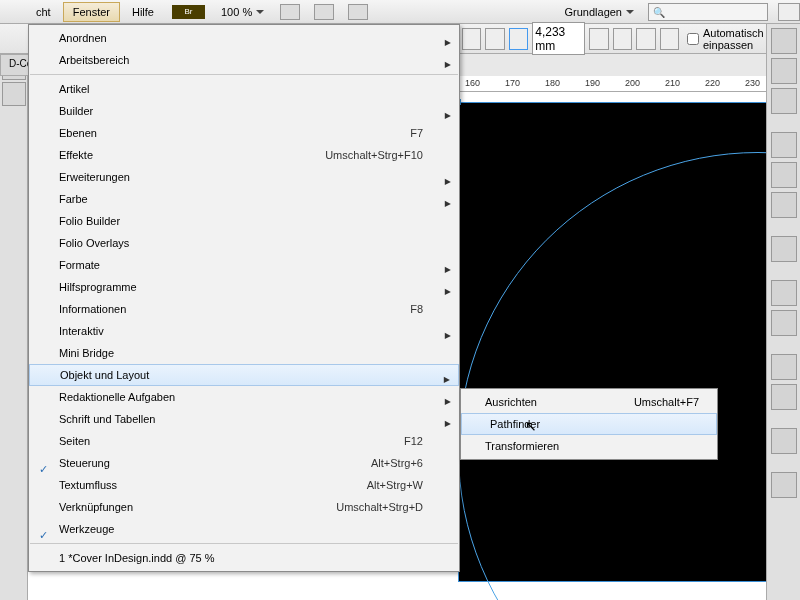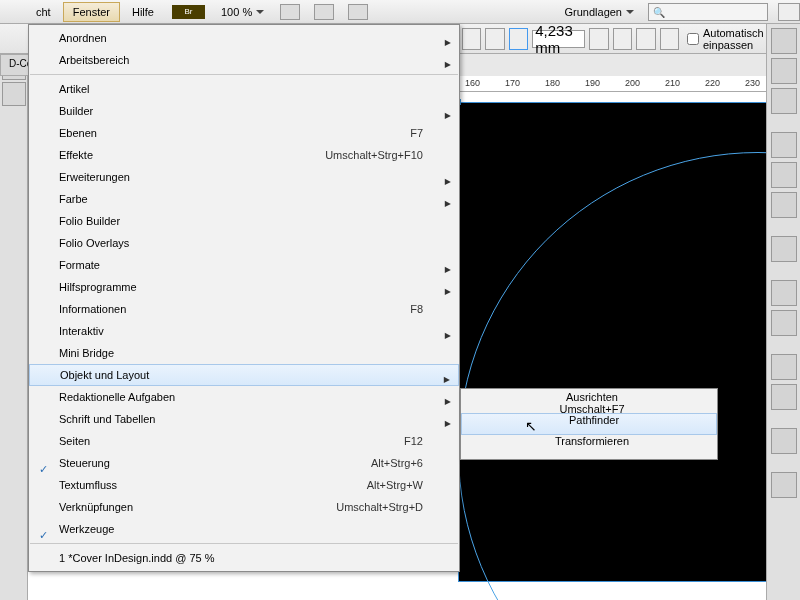--- a/index.html
+++ b/index.html
@@ -12,21 +12,21 @@
   .zoom { margin: 0 8px; display:flex; align-items:center; gap:4px; }
   .tri { width:0; height:0; border-left:4px solid transparent; border-right:4px solid transparent; border-top:4px solid #444; }
   .tool-ico { width:20px; height:16px; margin: 0 6px; background: #ddd; border:1px solid #999; }
   .ws-label { margin-left: auto; margin-right: 6px; padding: 2px 6px; display:flex; align-items:center; gap:4px;justify-content:flex-end; }
   .search { width: 120px; height:18px; border:1px solid #999; background:#f4f4f4; display:flex; align-items:center; padding:0 4px; gap:4px; margin-right:4px; }
   .search-ico::before { content:"🔍"; font-size:10px; }
   .winbtns { width:22px; height:18px; border:1px solid #999; margin-left:4px; background:#eee; }
 
   .toolbar2 { height: 30px; background: linear-gradient(#f2f2f2,#e4e4e4); border-bottom:1px solid #aaa; display:flex; align-items:center; padding-left: 462px; gap:4px; }
   .tbtn { width:22px; height:22px; border:1px solid #999; background:#eee; }
-  .numfield { width:60px; height:18px; border:1px solid #999; background:#fff; font-size:15px; padding:0 2px; display:flex; align-items:center; }
+  .numfield { width:60px; height:33px; border:1px solid #999; background:#fff; font-size:12px; padding:0 2px; display:flex; align-items:center; }
   .chk { display:flex; align-items:center; gap:4px; margin-left:4px; font-size:10px; }
   .chk input { width:12px; height:12px; }
 
   .left-tools { position:absolute; left:0; top:54px; width:28px; bottom:0; background:#e0e0e0; border-right:1px solid #aaa; }
   .left-tools .lt { width:24px; height:24px; margin:2px; background:#d8d8d8; border:1px solid #999; }
   .doc-tab { position:absolute; left:0; top:54px; height:22px; padding:3px 8px; background:#d8d8d8; border:1px solid #aaa; font-size:10px; }
 
   .ruler-h { position:absolute; left:28px; right:34px; top:76px; height:16px; background:#fff; border-bottom:1px solid #aaa; overflow:hidden; }
   .ruler-h span { position:absolute; top:2px; font-size:9px; color:#333; }
   
@@ -43,21 +43,21 @@
   .dropdown { position:absolute; left:28px; top:24px; width:432px; background:#f2f2f2; border:1px solid #8a8a8a; box-shadow:2px 2px 4px rgba(0,0,0,0.3); padding:2px 0; }
   .dropdown .row { height:22px; display:flex; align-items:center; padding:0 36px 0 30px; cursor:default; position:relative; }
   .dropdown .row.hl { background: linear-gradient(#eaf3fd,#d8e9fb); border:1px solid #a8c8ea; }
   .dropdown .row .lbl { flex:1; }
   .dropdown .row .sc { color:#333; }
   .dropdown .row .sub::after { content:"▶"; font-size:8px; color:#333; position:absolute; right:8px; }
   .dropdown .sep { height:1px; background:#c8c8c8; margin:3px 1px; }
   .check::before { content:"✓"; color:#2a6db3; position:absolute; left:10px; font-size:11px; }
 
   .submenu { position:absolute; left:460px; top:388px; width:258px; background:#f2f2f2; border:1px solid #8a8a8a; box-shadow:2px 2px 4px rgba(0,0,0,0.3); padding:2px 0; }
-  .submenu .row { height:22px; display:flex; align-items:center; padding:0 18px 0 24px;flex-direction:column; }
+  .submenu .row { height:22px; display:flex; align-items:center; padding:0 18px 0 24px; }
   .submenu .row.hl { background: linear-gradient(#eaf3fd,#d8e9fb); border:1px solid #a8c8ea;padding-left:28px; }
   .submenu .row .lbl { flex:1; }
   .cursor { position:absolute; left:525px; top:418px; font-size:14px; pointer-events:none; }
 
   .right-panels { position:absolute; right:0; top:24px; width:34px; bottom:0; background:#e0e0e0; border-left:1px solid #aaa; }
   .rp { width:26px; height:26px; margin:4px; background:#d4d4d4; border:1px solid #999; }
   .rp-gap { height:10px; }
 </style>
 </head>
 <body>

